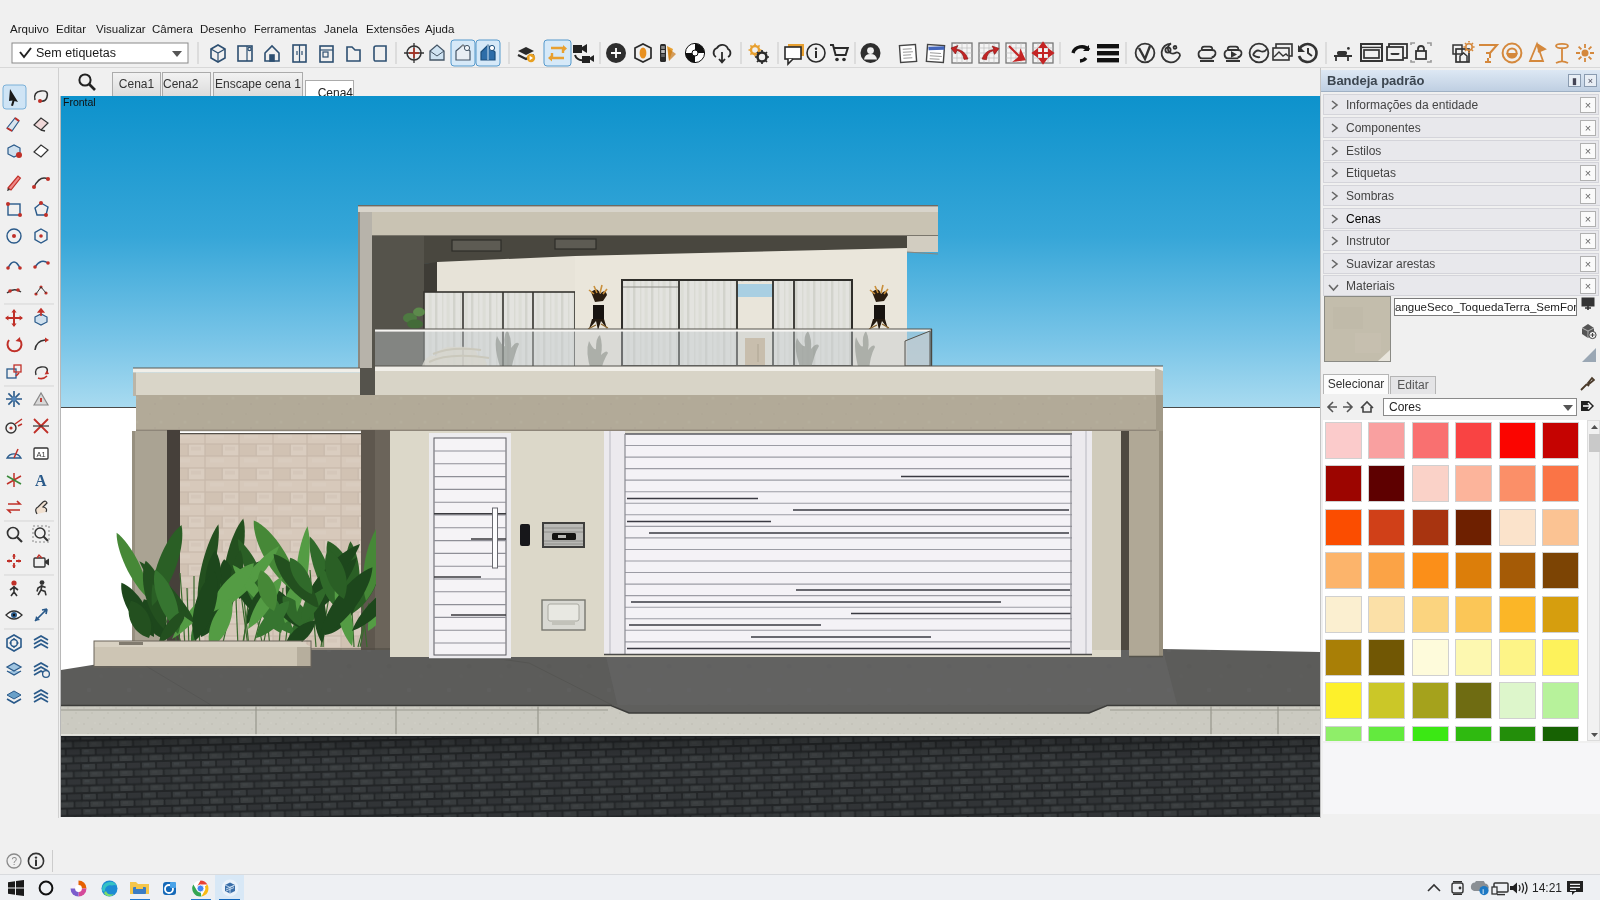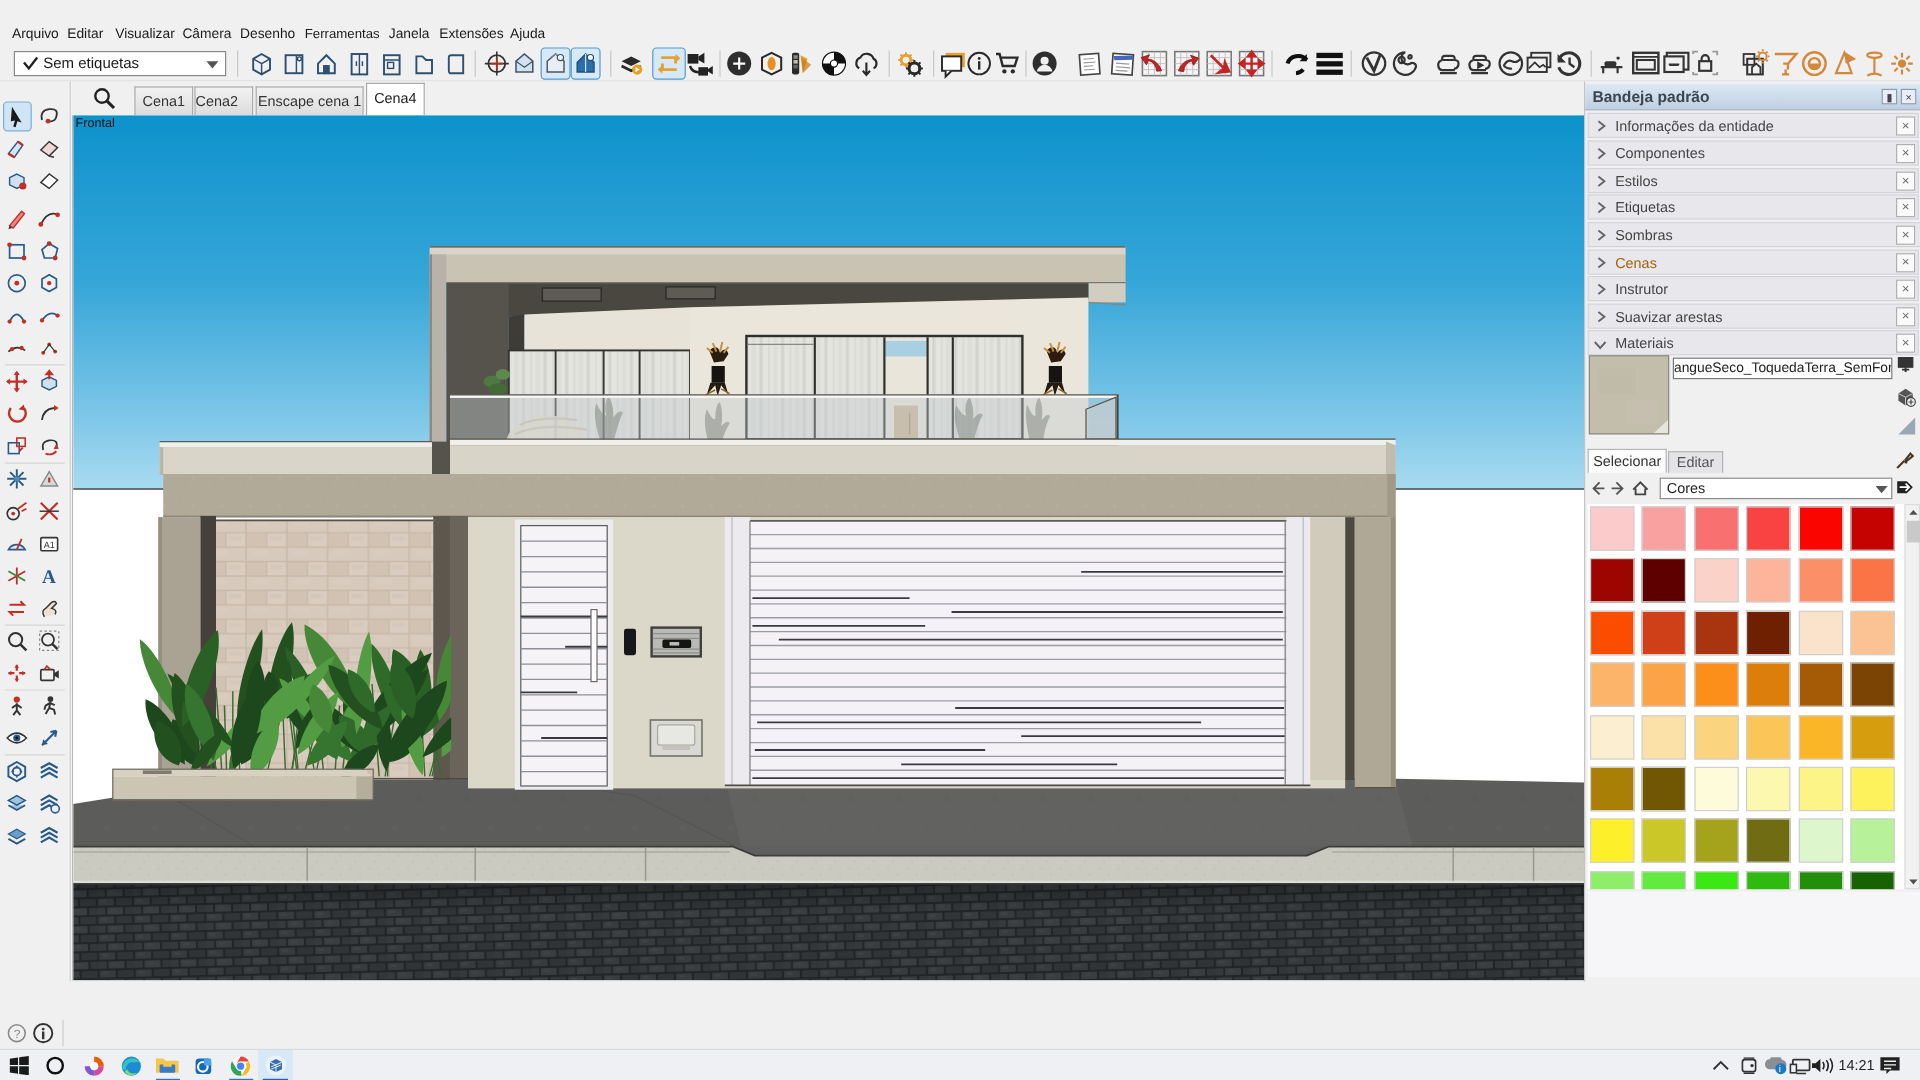--- a/index.html
+++ b/index.html
@@ -488,21 +488,21 @@
     </div>
 
 <div class="abs" style="left:60px;top:68px;width:1260px;height:28px;background:#f0f0f0">
  <svg class="abs" style="left:17px;top:4px" width="20" height="20">
         <circle cx="8" cy="8" r="5.6" fill="none" stroke="#222" stroke-width="2"></circle>
         <line x1="12" y1="12" x2="18" y2="18" stroke="#222" stroke-width="2.6"></line>
       </svg>
  <div class="abs" style="left:52px;top:4px;width:49px;height:24px;background:linear-gradient(#f2f2f2,#dcdcdc);border:1px solid #ababab;border-bottom:none;font-size:12px;color:#333;text-align:center;line-height:23px">Cena1</div>
  <div class="abs" style="left:102px;top:4px;width:49px;height:24px;background:linear-gradient(#f2f2f2,#dcdcdc);border:1px solid #ababab;border-bottom:none;font-size:12px;color:#333;text-align:left;line-height:23px">Cena2</div>
  <div class="abs" style="left:153px;top:4px;width:90px;height:24px;background:linear-gradient(#f2f2f2,#dcdcdc);border:1px solid #ababab;border-bottom:none;font-size:12px;color:#333;text-align:center;line-height:23px">Enscape cena 1</div>
- <div class="abs" style="left:245px;top:1px;width:49px;height:27px;background:#fff;border:1px solid #ababab;border-bottom:none;font-size:12px;color:#222;text-align:center;line-height:25px">Cena4</div>
+ <div class="abs" style="left:245px;top:12px;width:49px;height:27px;background:#fff;border:1px solid #ababab;border-bottom:none;font-size:12px;color:#222;text-align:right;line-height:25px">Cena4</div>
 </div>
 <div class="abs" style="left:60px;top:96px;width:1259px;height:721px;background:#fff;border-left:1px solid #b8b8b8">
       <svg class="abs" style="left:0;top:0" width="1259" height="721" viewBox="60 96 1259 721">
         <defs>
 <linearGradient id="sky" x1="0" y1="0" x2="0" y2="1">
  <stop offset="0" stop-color="#0d92cc"></stop>
             <stop offset="0.45" stop-color="#36a6d8"></stop>
  <stop offset="0.8" stop-color="#7cc6e8"></stop>
             <stop offset="1" stop-color="#a9dbf0"></stop>
 </linearGradient>
@@ -881,21 +881,21 @@
         <svg class="abs" style="left:6px;top:5px" width="10" height="10">
           <path d="M2 1 L7 5 L2 9" fill="none" stroke="#666" stroke-width="1.6"></path>
         </svg>
         <div class="abs" style="left:22px;top:3px;font-size:12px;color:#444">Sombras</div>
         <div class="abs" style="left:256px;top:2px;width:16px;height:16px;background:#fafafa;border:1px solid #b0b0b0;text-align:center;line-height:14px;font-size:11px;color:#666">×</div>
       </div>
       <div class="abs" style="left:2px;top:140px;width:276px;height:21px;background:#e8e8ec;border:1px solid #d4d4da">
         <svg class="abs" style="left:6px;top:5px" width="10" height="10">
           <path d="M2 1 L7 5 L2 9" fill="none" stroke="#666" stroke-width="1.6"></path>
         </svg>
-        <div class="abs" style="left:22px;top:3px;font-size:12px;color:#a16207">Cenas</div>
+        <div class="abs" style="left:22px;top:3px;font-size:12px;color:#000000">Cenas</div>
         <div class="abs" style="left:256px;top:2px;width:16px;height:16px;background:#fafafa;border:1px solid #b0b0b0;text-align:center;line-height:14px;font-size:11px;color:#666">×</div>
       </div>
       <div class="abs" style="left:2px;top:162px;width:276px;height:21px;background:#e8e8ec;border:1px solid #d4d4da">
         <svg class="abs" style="left:6px;top:5px" width="10" height="10">
           <path d="M2 1 L7 5 L2 9" fill="none" stroke="#666" stroke-width="1.6"></path>
         </svg>
         <div class="abs" style="left:22px;top:3px;font-size:12px;color:#444">Instrutor</div>
         <div class="abs" style="left:256px;top:2px;width:16px;height:16px;background:#fafafa;border:1px solid #b0b0b0;text-align:center;line-height:14px;font-size:11px;color:#666">×</div>
       </div>
       <div class="abs" style="left:2px;top:185px;width:276px;height:21px;background:#e8e8ec;border:1px solid #d4d4da">

